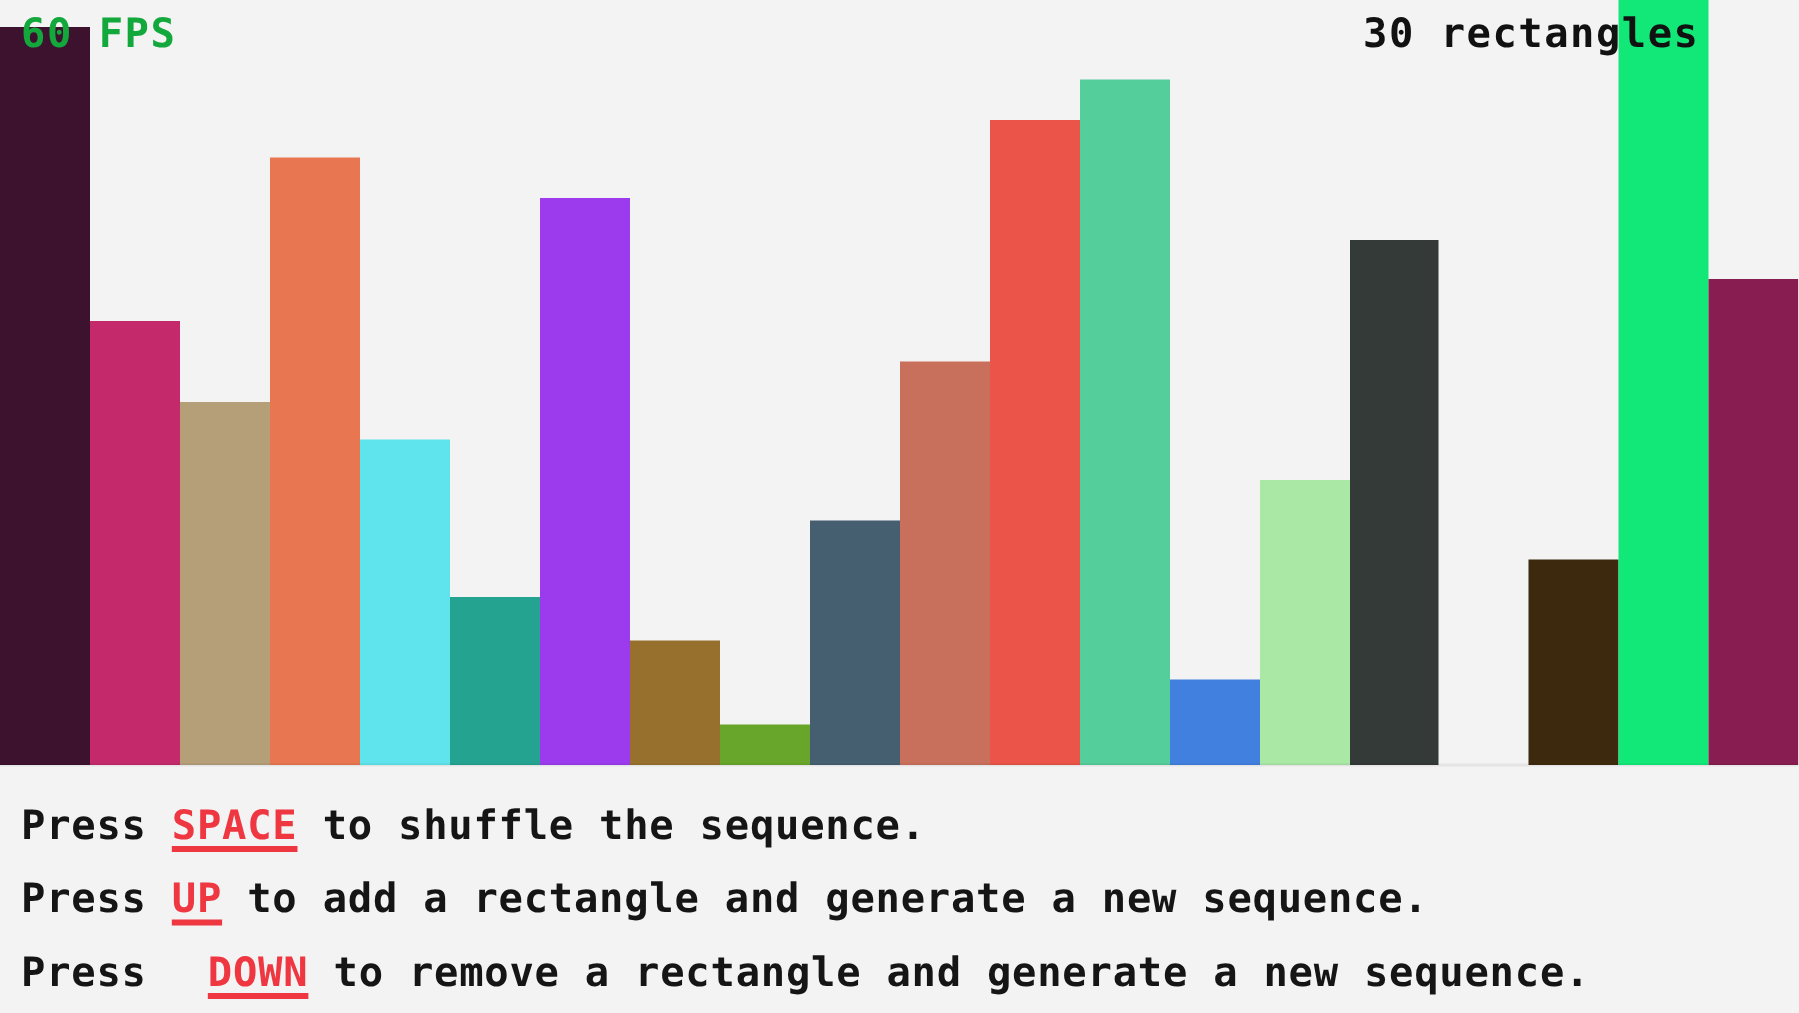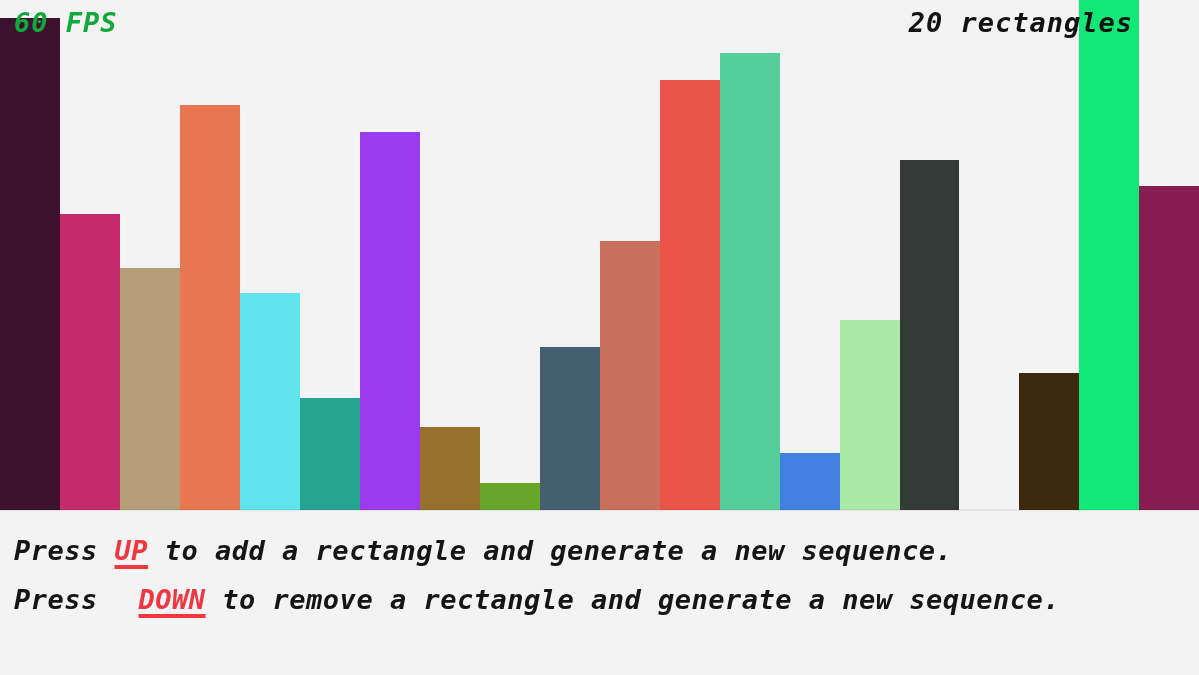--- a/index.html
+++ b/index.html
@@ -9,21 +9,20 @@
     width: 1199px; height: 675px;
     overflow: hidden;
     background: #f3f3f3;
     font-family: "DejaVu Sans Mono", "Liberation Mono", monospace;
   }
   #app {
     position: relative;
     width: 1143px;
     height: 675px;
     background: #f3f3f3;
-    font-style: italic;
   }
 
   
   #chart-area {
     position: absolute;
     left: 0; top: 0;
     width: 1199px;
     height: 510px;
     overflow: hidden;
   }
@@ -115,20 +114,21 @@
         <div class="bar" style="left: 900px; width: 59px; height: 350px; background: rgb(51, 58, 55);"></div>
         <div class="bar" style="left: 1019px; width: 60px; height: 137px; background: rgb(61, 42, 14);"></div>
         <div class="bar" style="left: 1079px; width: 60px; height: 550px; background: rgb(18, 232, 120);"></div>
         <div class="bar" style="left: 1139px; width: 60px; height: 324px; background: rgb(135, 29, 80);"></div>
       </div>
   </div>
   <div id="baseline"></div>
 
   <div id="fps-counter" style="color: rgb(18, 168, 60);">60 FPS</div>
 
-  <div id="rect-count" style="color: rgb(17, 17, 17);">20 rectangles</div>
+  <div id="rect-count" style="color: rgb(17, 17, 17);">30 rectangles</div>
 
   <div id="instructions">
+      <div class="instruction-line" style="color: rgb(21, 21, 21);"><span>Press </span><span class="keycap" style="color: rgb(239, 55, 66); text-decoration-color: rgb(239, 55, 66);">SPACE</span><span> to shuffle the sequence.</span></div>
       <div class="instruction-line" style="color: rgb(21, 21, 21);"><span>Press </span><span class="keycap" style="color: rgb(239, 55, 66); text-decoration-color: rgb(239, 55, 66);">UP</span><span> to add a rectangle and generate a new sequence.</span></div>
       <div class="instruction-line" style="color: rgb(21, 21, 21);"><span>Press </span><span class="keycap" style="color: rgb(239, 55, 66); text-decoration-color: rgb(239, 55, 66); margin-left: 24px;">DOWN</span><span> to remove a rectangle and generate a new sequence.</span></div>
     </div>
 
 </div>
 
 </body></html>

